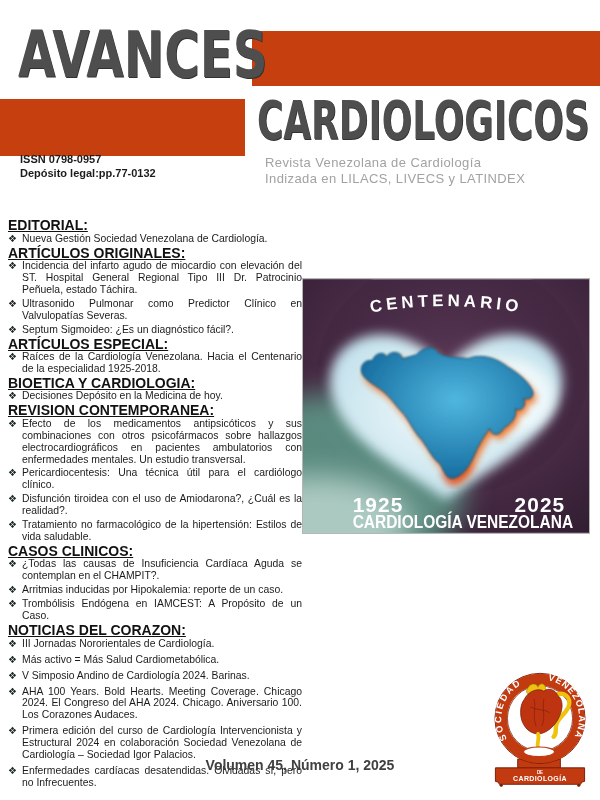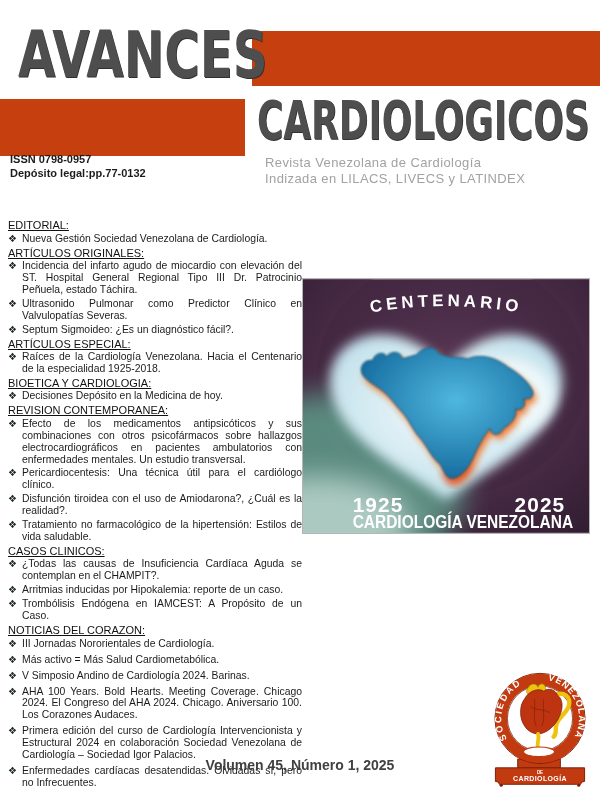--- a/index.html
+++ b/index.html
@@ -8,28 +8,28 @@
 
   
   .band{position:absolute;background:var(--accent,#C6400F);}
   .band-top{left:252px;top:17px;width:348px;height:55px;}
   .band-left{left:0;top:85px;width:245px;height:57px;}
   .mast-title{position:absolute;font-family:"DejaVu Sans",sans-serif;font-weight:bold;
               color:#4E4E4E;text-shadow:1px 1px 0 #303030;white-space:nowrap;
               transform-origin:left top;line-height:1;}
   .mast-avances{left:18px;top:10px;font-size:62px;transform:scale(.78,1.02);}
   .mast-cardio{left:257px;top:80px;font-size:56px;transform:scale(.64,.95);}
-  .issn-block{position:absolute;left:10px;top:138px;font-size:11px;font-weight:bold;
+  .issn-block{position:absolute;left:20px;top:138px;font-size:11px;font-weight:bold;
               color:#1c1c1c;line-height:14px;}
   .subtitle-block{position:absolute;left:265px;top:141px;width:330px;text-align:left;
               font-size:13px;color:#A2A2A2;line-height:15.5px;letter-spacing:.4px;}
 
   
   .toc{position:absolute;left:8px;top:204px;width:294px;}
-  .toc-heading{margin:1px 0 1px 0;font-size:11px;font-weight:normal;
+  .toc-heading{margin:1px 0 1px 0;font-size:14px;font-weight:bold;
                text-decoration:underline;color:#111;line-height:12.5px;}
   .toc-item{display:flex;margin:0 0 2px 0;}
   .toc-item .bullet{flex:0 0 14px;font-size:10px;line-height:12px;color:#202828;}
   .toc-item-text{flex:1;font-size:10.4px;line-height:11.9px;text-align:justify;color:#1b1b1b;}
   .toc-section:nth-child(n+7) .toc-item{margin-bottom:4px;}
 
   
   .cover-art{position:absolute;left:302px;top:264px;width:288px;height:256px;
              border:1px solid #b5b5b5;box-sizing:border-box;}
   .society-logo{position:absolute;left:486px;top:654px;width:108px;height:126px;}

